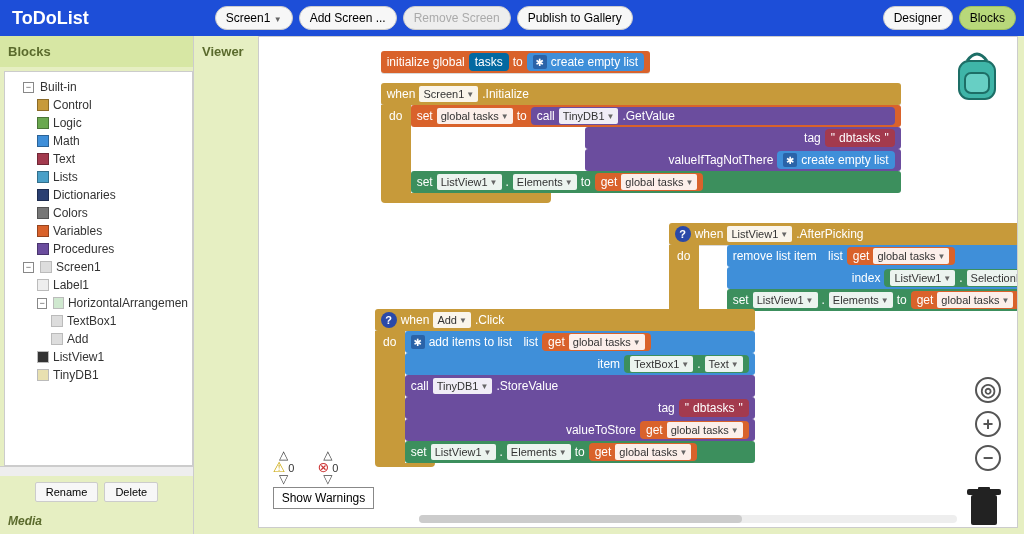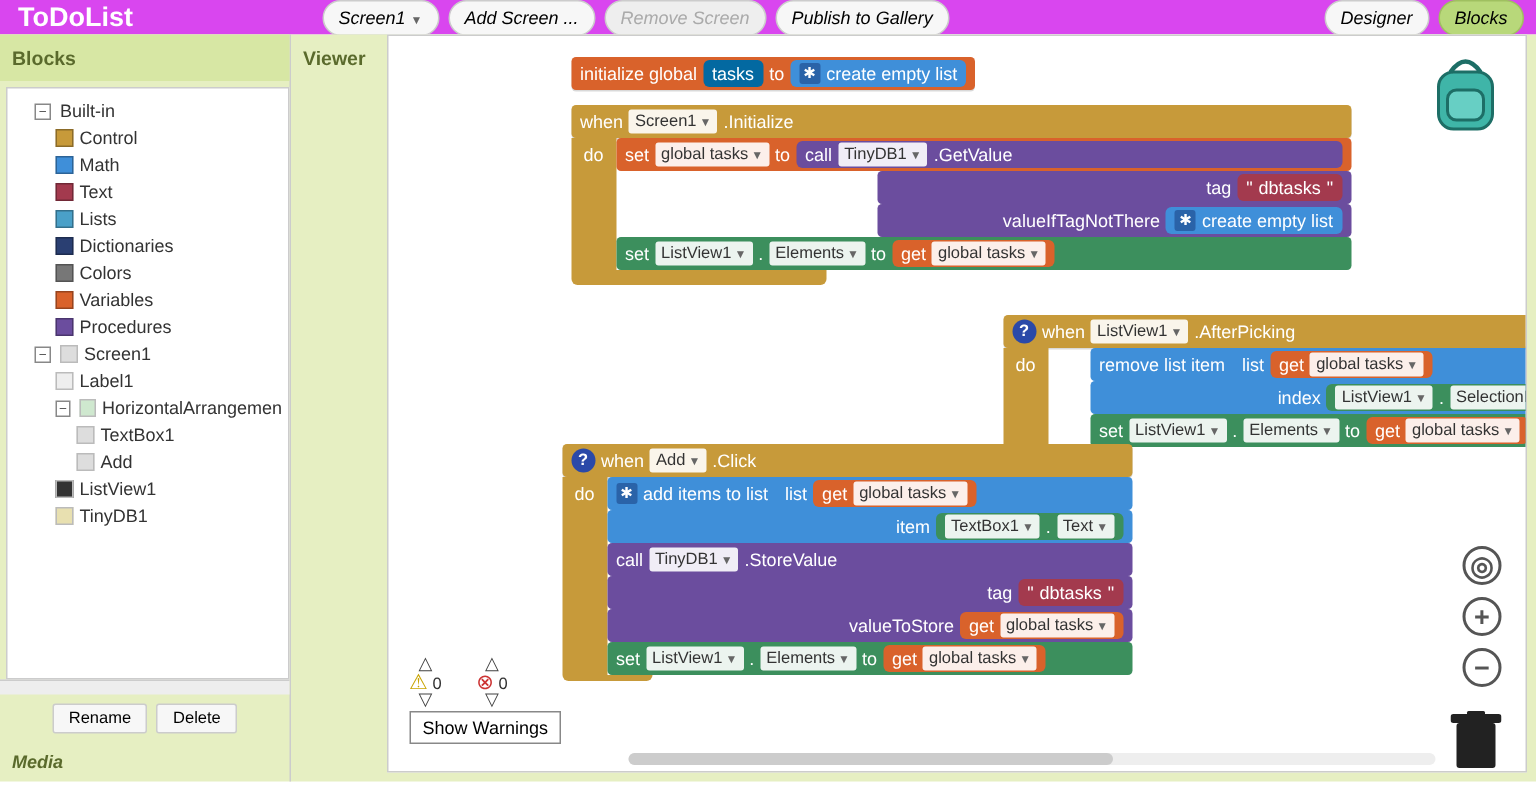--- a/index.html
+++ b/index.html
@@ -1,19 +1,19 @@
 <!DOCTYPE html>
 <html><head>
 <meta charset="utf-8">
 <style>
   * { box-sizing: border-box; margin: 0; padding: 0; font-family: Arial, Helvetica, sans-serif; }
   body { width: 1024px; height: 534px; overflow: hidden; background: #fff; font-size: 12px; color: #333; }
-  .topbar { height: 23px; background: #d946ef; display: flex; align-items: center; padding: 0 8px; gap: 6px; }
+  .topbar { height: 36px; background: #1d4ed8; display: flex; align-items: center; padding: 0 8px; gap: 6px; }
   .app-title { color: #fff; font-weight: bold; font-size: 18px; margin-right: 120px; margin-left: 4px;}
-  .tb-btn { background: #f7f7f7; border: 1px solid #ccc; border-radius: 12px; padding: 4px 10px; font-size: 12px; cursor: pointer; font-style: italic; }
+  .tb-btn { background: #f7f7f7; border: 1px solid #ccc; border-radius: 12px; padding: 4px 10px; font-size: 12px; cursor: pointer; }
   .tb-btn.disabled { color: #aaa; background: #eee; }
   .tb-spacer { flex: 1; }
   .tb-btn.green { background: #b8d87a; border-color:#9fc060; }
 
   .main { display: flex; height: calc(100% - 36px); }
 
   .sidebar { width: 194px; background: #e6efc2; border-right: 1px solid #ccc; display:flex; flex-direction:column;}
   .panel-title { font-weight: bold; font-size: 13px; padding: 8px 8px; background: #d7e7a4; color:#5a6a2c;}
   .tree { background: #fff; margin: 4px 0 0 4px; border: 1px solid #ccc; flex:1; overflow:auto; font-size:12px; padding: 6px 4px;}
   .tree ul { list-style: none; padding-left: 14px; }
@@ -88,20 +88,24 @@
         <li>
           <span class="node-toggle">−</span>
           <span>Built-in</span>
         </li>
         <ul>
           <li>
               <span class="cat-swatch" style="background:#c79a3a"></span>
               <span>Control</span>
             </li>
           <li>
+              <span class="cat-swatch" style="background:#6aa84f"></span>
+              <span>Logic</span>
+            </li>
+          <li>
               <span class="cat-swatch" style="background:#3f8fd9"></span>
               <span>Math</span>
             </li>
           <li>
               <span class="cat-swatch" style="background:#a33a4e"></span>
               <span>Text</span>
             </li>
           <li>
               <span class="cat-swatch" style="background:#4aa0c8"></span>
               <span>Lists</span>

